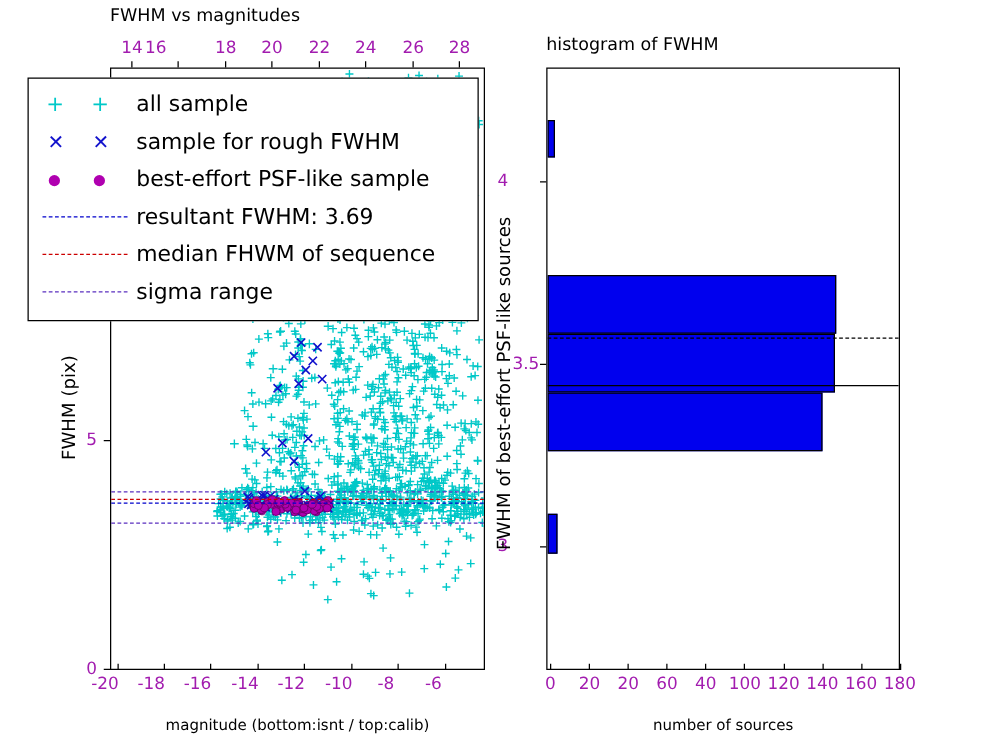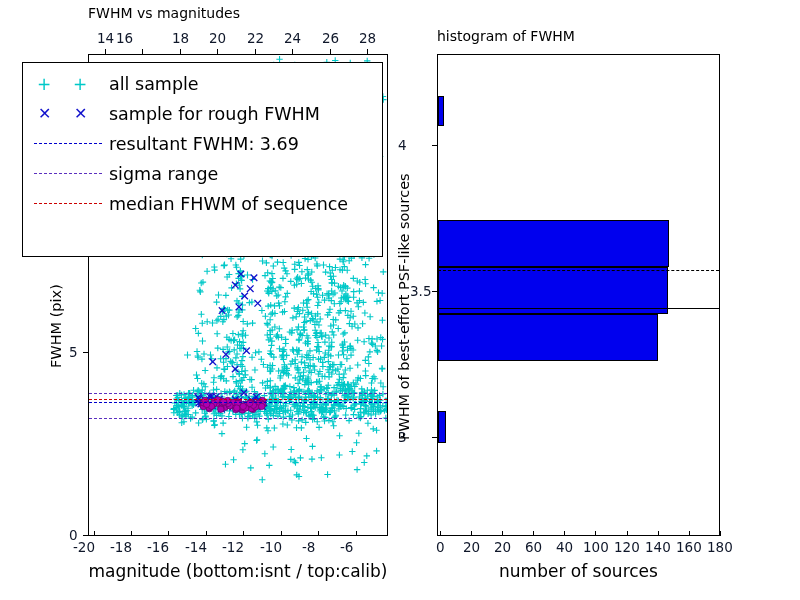--- a/index.html
+++ b/index.html
@@ -30,32 +30,33 @@
     overflow: visible;
   }
   .plot-clip {
     position: absolute;
     left: 0; top: 0; right: 0; bottom: 0;
     overflow: hidden;
   }
   .tick-label {
     position: absolute;
     font-size: 13.5px;
-    color: #0f172a;
+    color: #a21caf;
     white-space: nowrap;
   }
   .tick-mark {
     position: absolute;
     background: #000;
   }
   .axis-title {
     position: absolute;
-    font-size: 17px;
+    font-size: 12px;
     white-space: nowrap;
     text-align: center;
+    margin-top: 12px;
   }
   .axes-title {
     position: absolute;
     font-size: 14px;
     white-space: nowrap;
     text-align: left;
   }
   .ylabel-rot {
     position: absolute;
     transform-origin: 0 0;
@@ -2249,35 +2250,42 @@
     </div>
     <div class="legend-row">
       <div class="legend-sym">
         <span class="sym-x" style="left:7px;">✕</span>
         <span class="sym-x" style="left:43px;">✕</span>
       </div>
       <div class="legend-text">sample for rough FWHM</div>
     </div>
     <div class="legend-row">
       <div class="legend-sym">
+        <span class="sym-dot" style="left:8px;"></span>
+        <span class="sym-dot" style="left:44px;"></span>
+      </div>
+      <div class="legend-text">best-effort PSF-like sample</div>
+    </div>
+    <div class="legend-row">
+      <div class="legend-sym">
         <span class="sym-line" style="border-top-color:#0000cc;"></span>
       </div>
       <div class="legend-text">resultant FWHM: 3.69</div>
     </div>
     <div class="legend-row">
       <div class="legend-sym">
+        <span class="sym-line" style="border-top-color:#cc0000;"></span>
+      </div>
+      <div class="legend-text">median FHWM of sequence</div>
+    </div>
+    <div class="legend-row">
+      <div class="legend-sym">
         <span class="sym-line dashdot" style="border-top-color:#5a2fbf;"></span>
       </div>
       <div class="legend-text">sigma range</div>
-    </div>
-    <div class="legend-row">
-      <div class="legend-sym">
-        <span class="sym-line" style="border-top-color:#cc0000;"></span>
-      </div>
-      <div class="legend-text">median FHWM of sequence</div>
     </div>
   </div>
 
   <div class="axes-frame" style="left:437px; top:54px; width:283px; height:482px;">
     <div class="plot-clip">
       <div id="bars-layer">
           <div class="hbar" style="left: 0px; top: 355.622px; width: 7.86111px; height: 32.3293px; background: rgb(0, 0, 238);"></div>
           <div class="hbar" style="left: 0px; top: 258.634px; width: 220.111px; height: 47.0244px; background: rgb(0, 0, 238);"></div>
           <div class="hbar" style="left: 0px; top: 211.61px; width: 229.544px; height: 47.0244px; background: rgb(0, 0, 238);"></div>
           <div class="hbar" style="left: 0px; top: 164.585px; width: 231.117px; height: 47.0244px; background: rgb(0, 0, 238);"></div>

